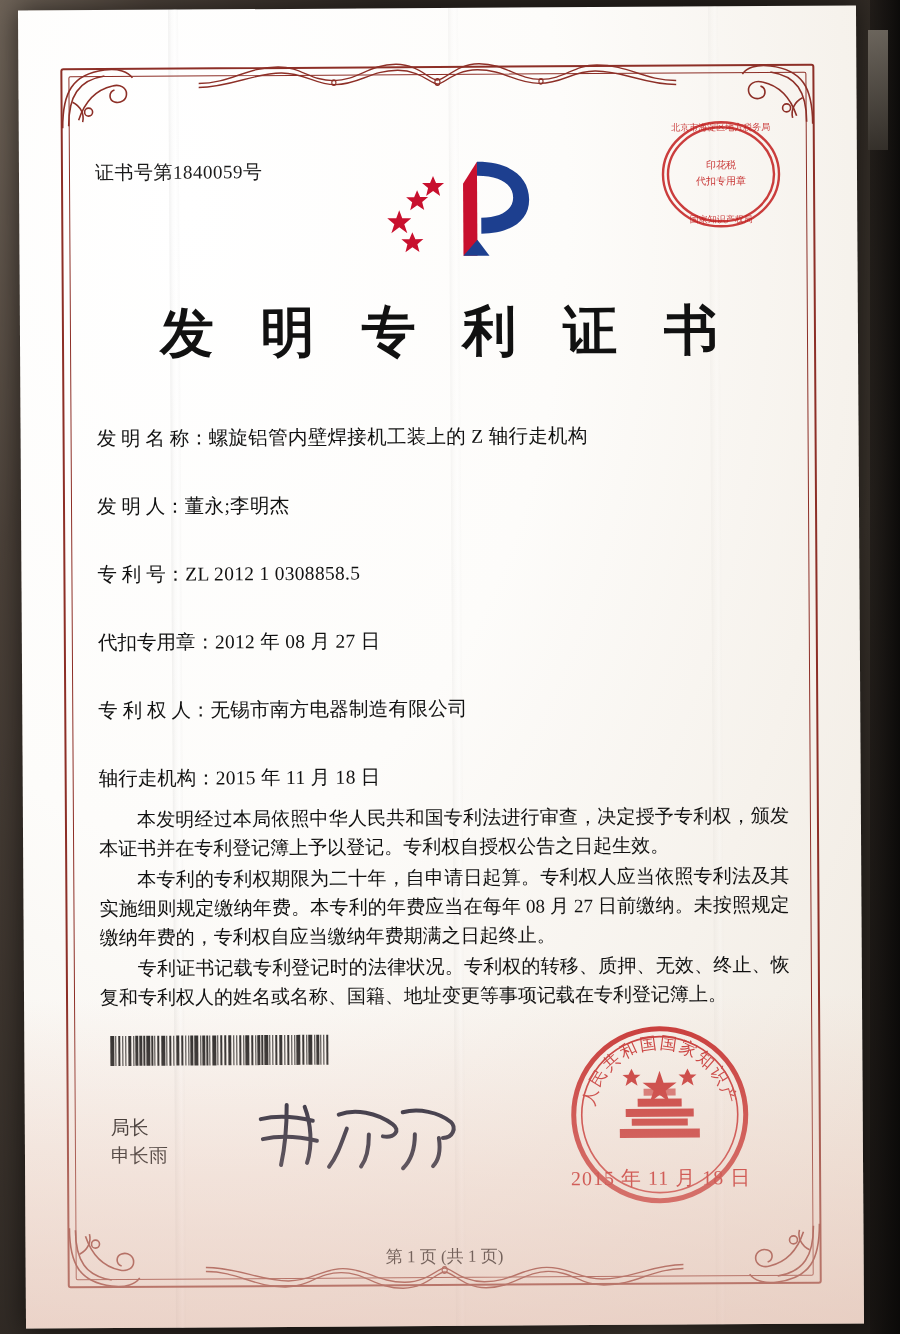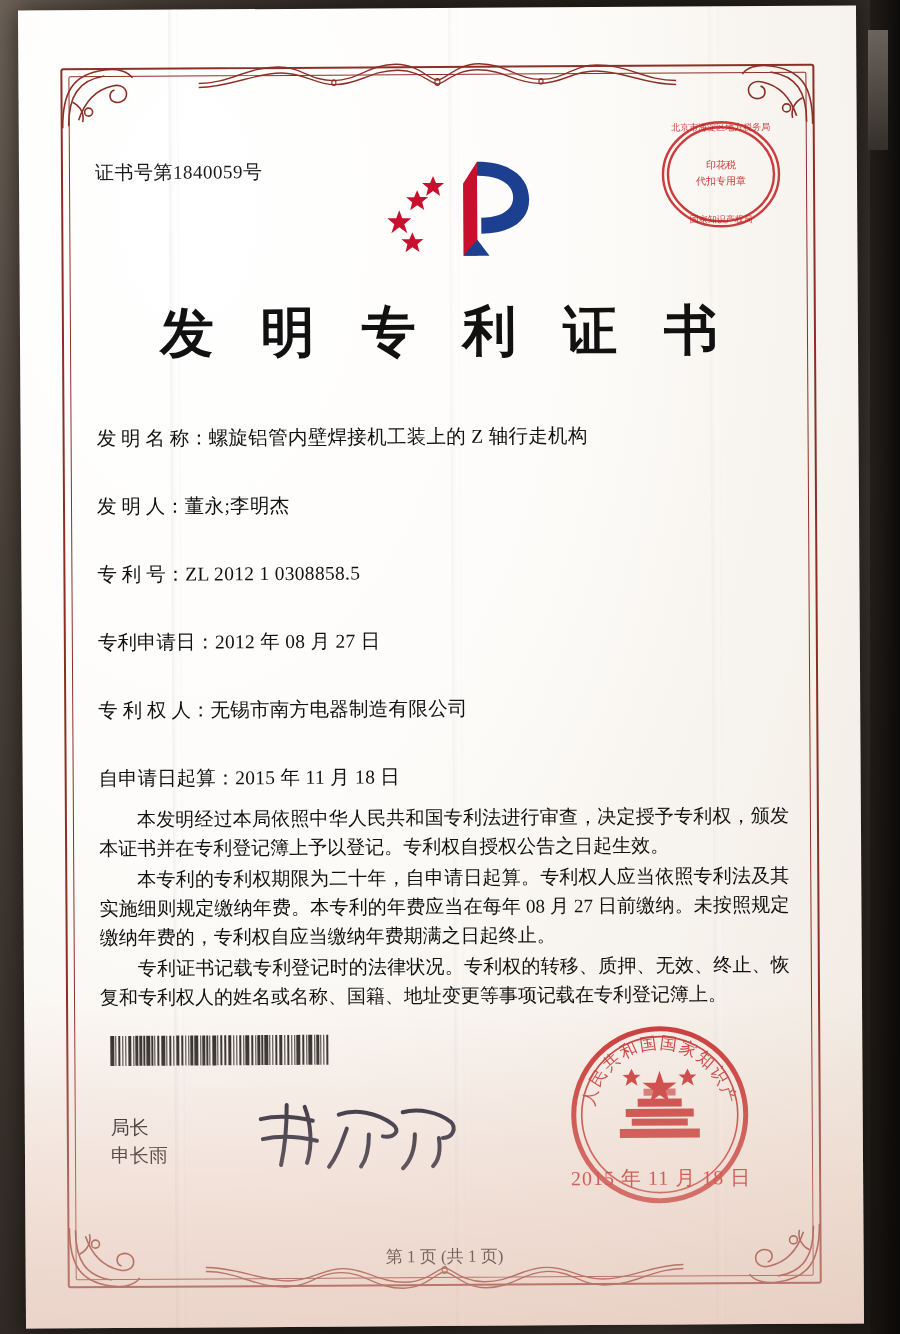--- a/index.html
+++ b/index.html
@@ -368,29 +368,29 @@
       </div>
       <div class="field">
         <span class="label">发 明 人：</span>
         <span class="value">董永;李明杰</span>
       </div>
       <div class="field">
         <span class="label">专 利 号：</span>
         <span class="value">ZL 2012 1 0308858.5</span>
       </div>
       <div class="field">
-        <span class="label">专利申请日：</span>
+        <span class="label">代扣专用章：</span>
         <span class="value">2012 年 08 月 27 日</span>
       </div>
       <div class="field">
         <span class="label">专 利 权 人：</span>
         <span class="value">无锡市南方电器制造有限公司</span>
       </div>
       <div class="field">
-        <span class="label">自申请日起算：</span>
+        <span class="label">轴行走机构：</span>
         <span class="value">2015 年 11 月 18 日</span>
       </div>
     </div>
 
     <div class="body-text">
       <p>本发明经过本局依照中华人民共和国专利法进行审查，决定授予专利权，颁发本证书并在专利登记簿上予以登记。专利权自授权公告之日起生效。</p>
       <p>本专利的专利权期限为二十年，自申请日起算。专利权人应当依照专利法及其实施细则规定缴纳年费。本专利的年费应当在每年 08 月 27 日前缴纳。未按照规定缴纳年费的，专利权自应当缴纳年费期满之日起终止。</p>
       <p>专利证书记载专利登记时的法律状况。专利权的转移、质押、无效、终止、恢复和专利权人的姓名或名称、国籍、地址变更等事项记载在专利登记簿上。</p>
     </div>
 

